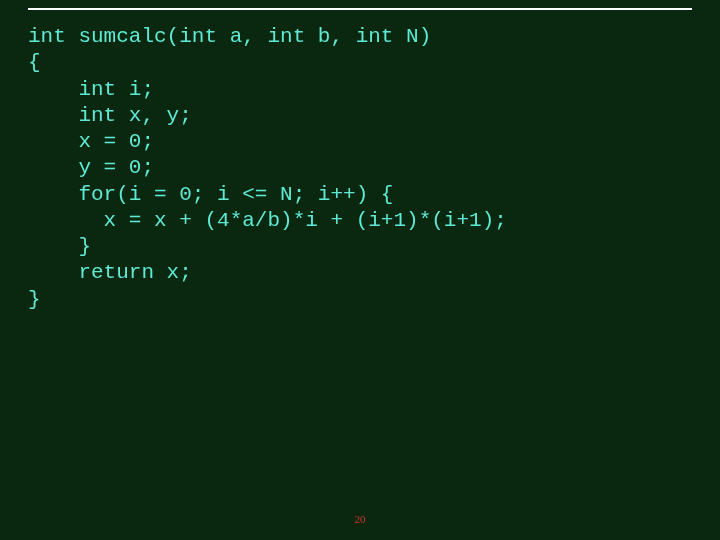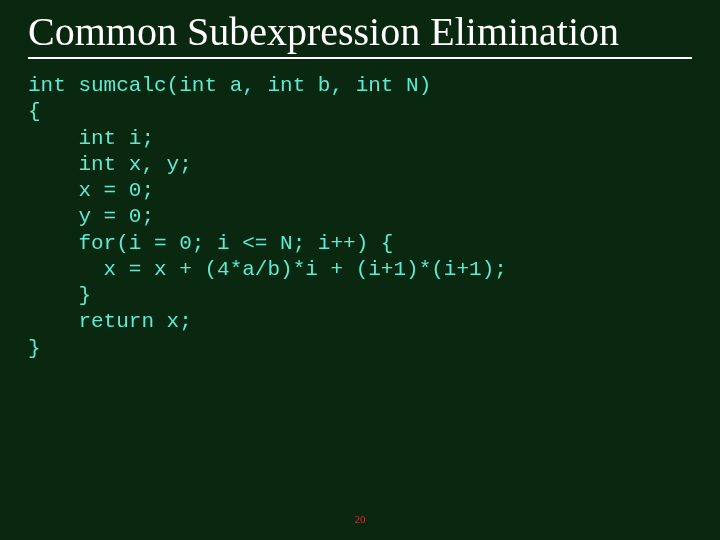--- a/index.html
+++ b/index.html
@@ -49,17 +49,16 @@
     text-align: center;
     color: #cc3333;
     font-family: "Times New Roman", Times, serif;
     font-size: 11px;
   }
 </style>
 </head>
 <body>
 
 <div class="slide">
-  <h1 class="title">Common Subexpression Elimination</h1>
   <hr class="title-rule">
   <pre class="code"><span class="line">int sumcalc(int a, int b, int N)</span><span class="line">{</span><span class="line">    int i;</span><span class="line">    int x, y;</span><span class="line">    x = 0;</span><span class="line">    y = 0;</span><span class="line">    for(i = 0; i &lt;= N; i++) {</span><span class="line">      x = x + (4*a/b)*i + (i+1)*(i+1);</span><span class="line"></span><span class="line">    }</span><span class="line">    return x;</span><span class="line">}</span></pre>
   <div class="pagenum">20</div>
 </div>
 
 </body></html>

